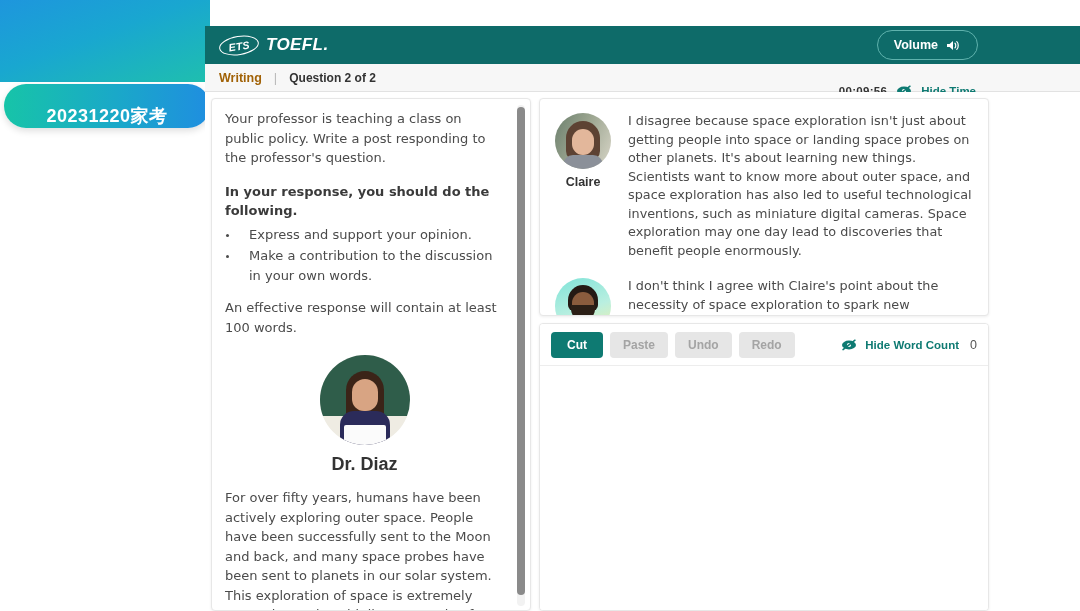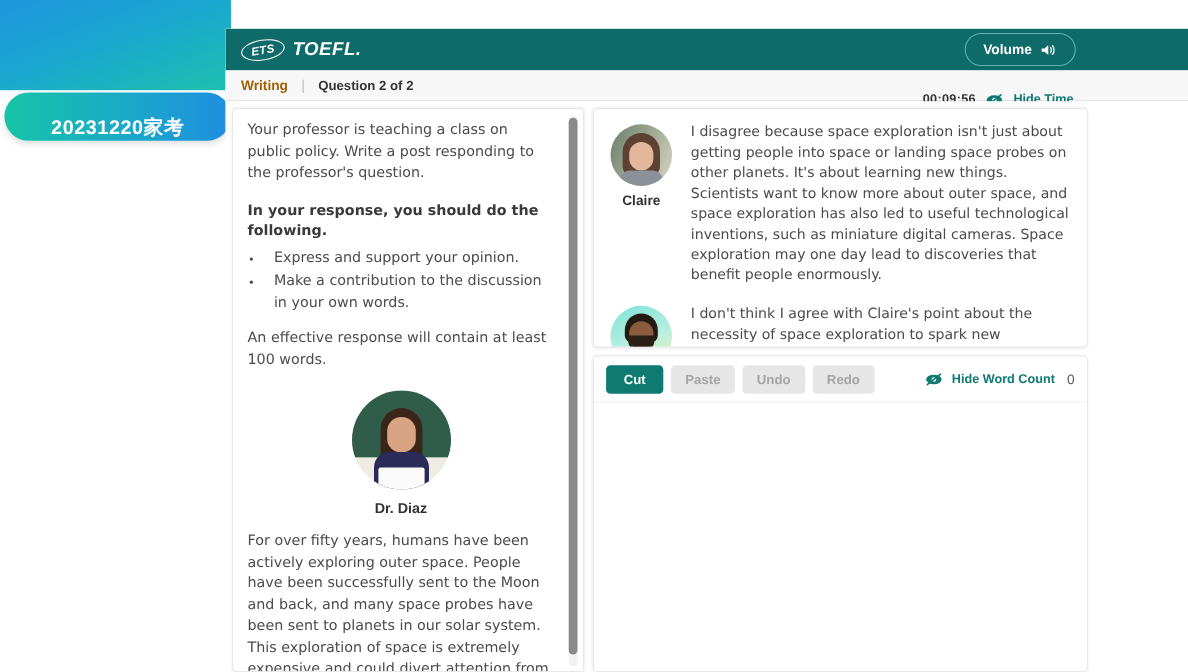--- a/index.html
+++ b/index.html
@@ -144,21 +144,21 @@
   .prof-av .board { position: absolute; inset: 0 0 32% 0; background: #2f5d4a; }
   .prof-av .wall  { position: absolute; inset: 68% 0 0 0; background: #efece3; }
   .prof-av .hair  { position: absolute; left: 26px; top: 16px; width: 38px; height: 56px;
                     border-radius: 19px 19px 14px 14px; background: #3b2418; }
   .prof-av .face  { position: absolute; left: 32px; top: 24px; width: 26px; height: 32px;
                     border-radius: 13px 13px 12px 12px; background: #d8a483; }
   .prof-av .body  { position: absolute; left: 20px; top: 56px; width: 50px; height: 34px;
                     border-radius: 14px 14px 0 0; background: #2b2b5a; }
   .prof-av .paper { position: absolute; left: 24px; top: 70px; width: 42px; height: 22px;
                     background: #fbfbfb; border-radius: 2px; }
-  .prof-name { margin-top: 9px; font-size: 13px; font-weight: bold; color: #333; }
+  .prof-name { margin-top: 9px; font-size: 18px; font-weight: bold; color: #333; }
 
   .scroll-track {
     position: absolute; right: 5px; top: 6px; width: 8px; height: 501px;
     background: #f2f2f2; border-radius: 4px;
   }
   .scroll-thumb {
     position: absolute; right: 5px; top: 8px; width: 8px; height: 488px;
     background: #8a8a8a; border-radius: 4px; cursor: pointer;
   }
 

